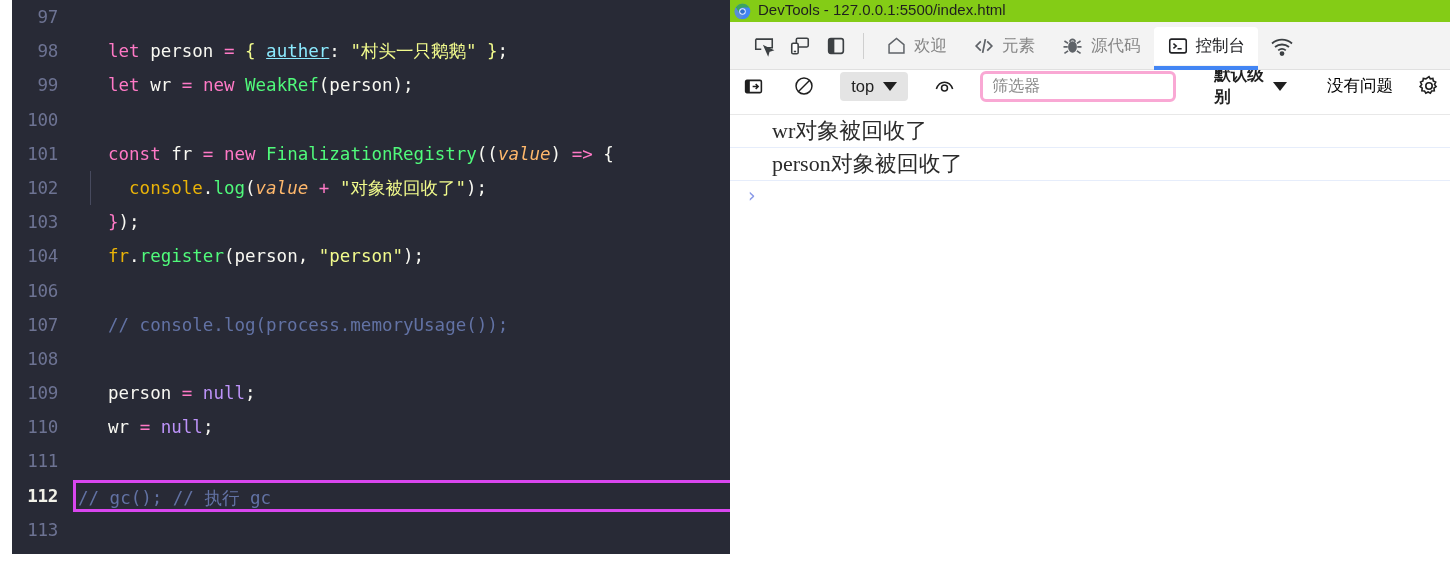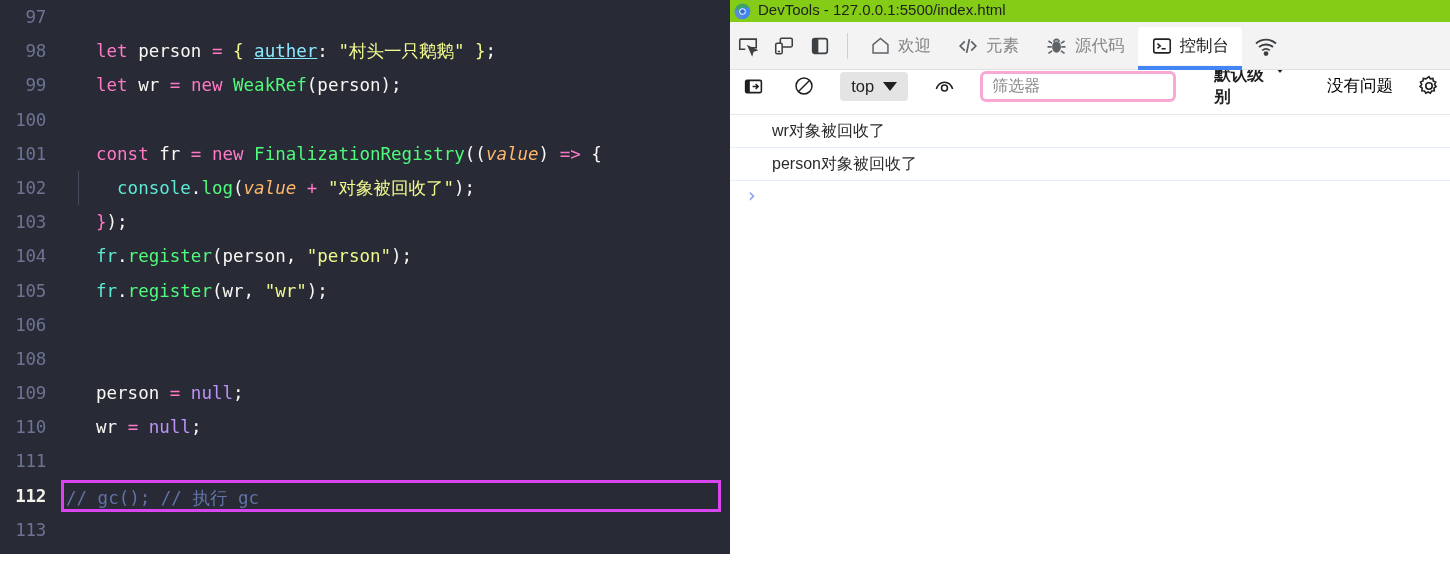--- a/index.html
+++ b/index.html
@@ -6,21 +6,21 @@
   html, body { width: 1450px; height: 586px; overflow: hidden; }
   body {
     font-family: "Liberation Sans", sans-serif;
     background: #ffffff;
     position: relative;
   }
 
   
   #editor {
     position: absolute;
-    left: 0; top: 0;
+    left: 12px; top: 0;
     width: 730px; height: 554px;
     background: #282a36;
     overflow: hidden;
     font-family: "DejaVu Sans Mono", "Liberation Mono", monospace;
     font-size: 17.5px;
     line-height: 34.2px;
   }
   .code-line {
     position: relative;
     height: 34.2px;
@@ -64,21 +64,21 @@
   .kw   { color: #ff79c6; }
   .fn   { color: #50fa7b; }
   .var  { color: #f8f8f2; }
   .str  { color: #f1fa8c; }
   .com  { color: #6272a4; }
   .par  { color: #ffb86c; font-style: italic; }
   .pv   { color: #bd93f9; }
   .op   { color: #ff79c6; }
   .prop { color: #8be9fd; text-decoration: underline; text-decoration-color: #8be9fd; }
   .mth  { color: #50fa7b; }
-  .obj  { color: #5eead4; }
+  .obj  { color: #eab308; }
 
   
   #devtools {
     position: absolute;
     left: 730px; top: 0;
     width: 720px; height: 586px;
     background: #ffffff;
   }
   #dt-titlebar {
     height: 22px;
@@ -98,21 +98,21 @@
     position: relative;
     top: -2px;
   }
 
   #dt-tabbar {
     height: 48px;
     display: flex;
     align-items: center;
     background: #f3f3f3;
     border-bottom: 1px solid #e0e0e0;
-    padding-left: 0;
+    padding-left: 16px;
     position: relative;
   }
   .dt-iconbtn {
     width: 36px; height: 34px;
     display: flex; align-items: center; justify-content: center;
     border-radius: 4px;
     cursor: pointer;
   }
   .dt-sep {
     width: 1px; height: 26px;
@@ -170,21 +170,21 @@
     border-radius: 6px;
     padding: 0 9px;
     font-size: 16px;
     color: #111;
     font-family: "Liberation Sans", sans-serif;
     outline: none;
     background: #fff;
   }
   #filter-input::placeholder { color: #8a8a8a; }
   #level-select {
-    display: flex; align-items: flex-start; gap: 7px;
+    display: flex; align-items: center; gap: 7px;
     padding: 3px 7px;
     cursor: pointer;
     margin-left: 10px;
   }
   #level-label { font-size: 16.5px; color: #1f1f1f; font-weight: bold; }
   #issues-text {
     font-size: 16.5px; color: #000000;
     margin-left: 12px;
     cursor: pointer;
     white-space: nowrap;
@@ -192,22 +192,22 @@
 
   #dt-console {
     position: relative;
     height: calc(586px - 22px - 48px - 45px);
     background: #ffffff;
     overflow: hidden;
   }
   .console-msg {
     padding: 5px 16px 5px 42px;
     border-bottom: 1px solid #e6edfb;
-    font-family: Liberation Sans, sans-serif;
-    font-size: 16px;
+    font-family: Liberation Serif, serif;
+    font-size: 22px;
     color: #2b2b2b;
     line-height: 22px;
   }
   #console-prompt-row {
     display: flex;
     align-items: flex-start;
     padding: 4px 0 0 18px;
     height: 34px;
   }
   #prompt-chevron {
@@ -222,22 +222,22 @@
 
 <div id="editor">
     <div class="code-line"><span class="gutter">97</span><span class="code-text"></span></div>
     <div class="code-line"><span class="gutter">98</span><span class="code-text"><span class="kw">let </span><span class="var">person</span><span class="var"> </span><span class="op">=</span><span class="var"> </span><span class="str">{</span><span class="var"> </span><span class="prop">auther</span><span class="var">:</span><span class="var"> </span><span class="str">"村头一只鹅鹅"</span><span class="var"> </span><span class="str">}</span><span class="var">;</span></span></div>
     <div class="code-line"><span class="gutter">99</span><span class="code-text"><span class="kw">let </span><span class="var">wr</span><span class="var"> </span><span class="op">=</span><span class="var"> </span><span class="kw">new </span><span class="fn">WeakRef</span><span class="var">(</span><span class="var">person</span><span class="var">);</span></span></div>
     <div class="code-line"><span class="gutter">100</span><span class="code-text"></span></div>
     <div class="code-line"><span class="gutter">101</span><span class="code-text"><span class="kw">const </span><span class="var">fr</span><span class="var"> </span><span class="op">=</span><span class="var"> </span><span class="kw">new </span><span class="fn">FinalizationRegistry</span><span class="var">((</span><span class="par">value</span><span class="var">) </span><span class="op">=&gt;</span><span class="var"> {</span></span></div>
     <div class="code-line"><span class="gutter">102</span><span class="indent-guide"></span><span class="code-text"><span class="var">  </span><span class="obj">console</span><span class="var">.</span><span class="mth">log</span><span class="var">(</span><span class="par">value</span><span class="var"> </span><span class="op">+</span><span class="var"> </span><span class="str">"对象被回收了"</span><span class="var">);</span></span></div>
     <div class="code-line"><span class="gutter">103</span><span class="code-text"><span class="kw">}</span><span class="var">);</span></span></div>
     <div class="code-line"><span class="gutter">104</span><span class="code-text"><span class="obj">fr</span><span class="var">.</span><span class="mth">register</span><span class="var">(</span><span class="var">person</span><span class="var">, </span><span class="str">"person"</span><span class="var">);</span></span></div>
-    <div class="code-line"><span class="gutter">105</span><span class="code-text"><span class="obj">fr</span><span class="var">.</span><span class="mth">register</span><span class="var">(</span><span class="var">wr</span><span class="var">, </span><span class="str">"wr"</span><span class="var">);</span></span></div>
     <div class="code-line"><span class="gutter">106</span><span class="code-text"></span></div>
+    <div class="code-line"><span class="gutter">107</span><span class="code-text"><span class="com">// console.log(process.memoryUsage());</span></span></div>
     <div class="code-line"><span class="gutter">108</span><span class="code-text"></span></div>
     <div class="code-line"><span class="gutter">109</span><span class="code-text"><span class="var">person</span><span class="var"> </span><span class="op">=</span><span class="var"> </span><span class="pv">null</span><span class="var">;</span></span></div>
     <div class="code-line"><span class="gutter">110</span><span class="code-text"><span class="var">wr</span><span class="var"> </span><span class="op">=</span><span class="var"> </span><span class="pv">null</span><span class="var">;</span></span></div>
     <div class="code-line"><span class="gutter">111</span><span class="code-text"></span></div>
     <div class="code-line active"><span class="gutter">112</span><span class="code-text"><span class="com">// gc(); // 执行 gc</span></span></div>
     <div class="code-line"><span class="gutter">113</span><span class="code-text"></span></div>
   </div>
 
 <div id="devtools">
 

